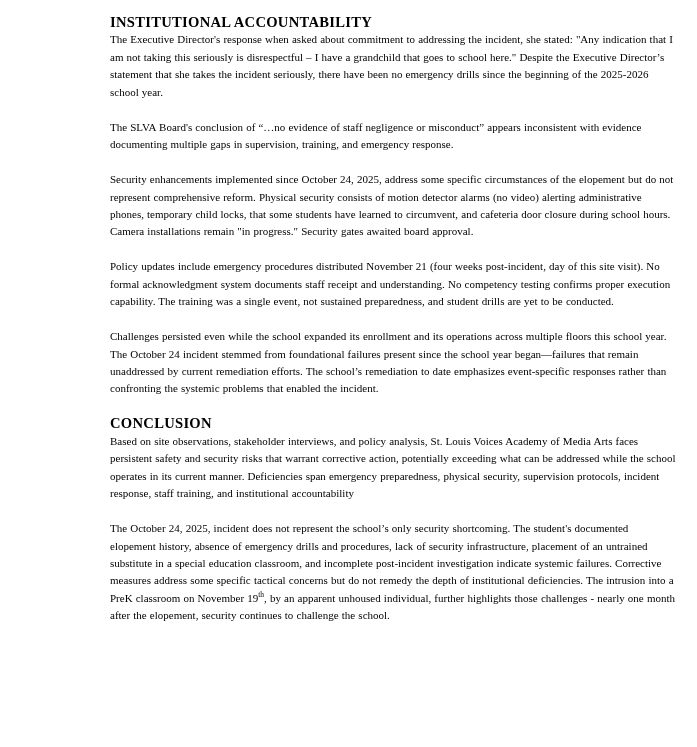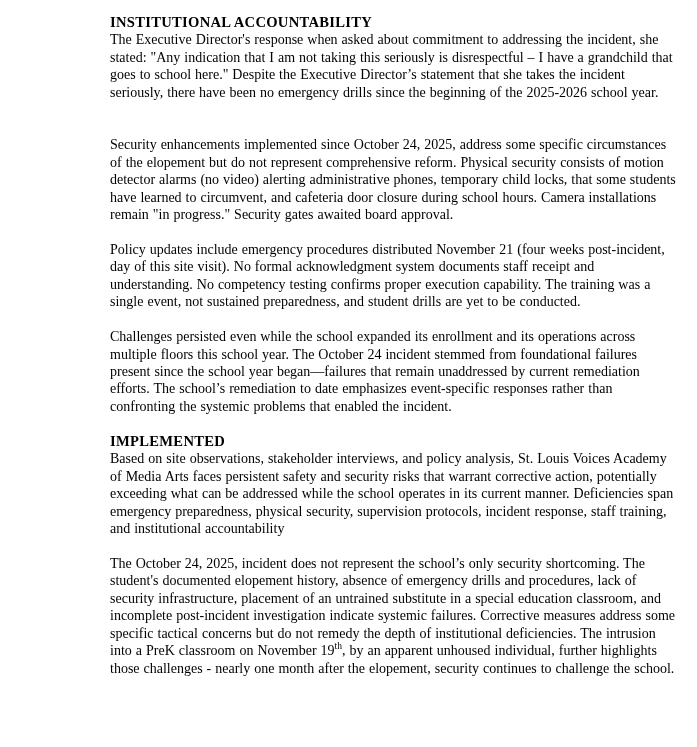--- a/index.html
+++ b/index.html
@@ -32,46 +32,47 @@
     font-size: 14.6px;
     line-height: 17.45px;
     font-weight: bold;
     margin: 0;
     padding: 0;
     letter-spacing: 0.02em;
   }
   p.para {
     margin: 0;
     padding: 0;
-    font-size: 14px;
+    font-size: 11px;
     line-height: 17.45px;
     word-spacing: 0.035em;
   }
   .para-gap {
     height: 17.45px;
   }
   sup.ordinal {
     font-size: 0.68em;
     vertical-align: super;
     line-height: 0;
   }
 </style>
 </head>
 <body>
 
 <div class="page">
   <div class="doc-body" id="doc-body">
       <h2 class="section-heading">INSTITUTIONAL ACCOUNTABILITY</h2>
       <p class="para">The Executive Director's response when asked about commitment to addressing the incident, she stated: "Any indication that I am not taking this seriously is disrespectful – I have a grandchild that goes to school here." Despite the Executive Director’s statement that she takes the incident seriously, there have been no emergency drills since the beginning of the 2025-2026 school year.</p>
       <div class="para-gap"></div>
+      <p class="para">The SLVA Board's conclusion of “…no evidence of staff negligence or misconduct” appears inconsistent with evidence documenting multiple gaps in supervision, training, and emergency response.</p>
       <div class="para-gap"></div>
       <p class="para">Security enhancements implemented since October 24, 2025, address some specific circumstances of the elopement but do not represent comprehensive reform. Physical security consists of motion detector alarms (no video) alerting administrative phones, temporary child locks, that some students have learned to circumvent, and cafeteria door closure during school hours. Camera installations remain "in progress." Security gates awaited board approval.</p>
       <div class="para-gap"></div>
       <p class="para">Policy updates include emergency procedures distributed November 21 (four weeks post-incident, day of this site visit). No formal acknowledgment system documents staff receipt and understanding. No competency testing confirms proper execution capability. The training was a single event, not sustained preparedness, and student drills are yet to be conducted.</p>
       <div class="para-gap"></div>
       <p class="para">Challenges persisted even while the school expanded its enrollment and its operations across multiple floors this school year. The October 24 incident stemmed from foundational failures present since the school year began—failures that remain unaddressed by current remediation efforts. The school’s remediation to date emphasizes event-specific responses rather than confronting the systemic problems that enabled the incident.</p>
       <div class="para-gap"></div>
-      <h2 class="section-heading">IMPLEMENTED</h2>
+      <h2 class="section-heading">CONCLUSION</h2>
       <p class="para">Based on site observations, stakeholder interviews, and policy analysis, St. Louis Voices Academy of Media Arts faces persistent safety and security risks that warrant corrective action, potentially exceeding what can be addressed while the school operates in its current manner. Deficiencies span emergency preparedness, physical security, supervision protocols, incident response, staff training, and institutional accountability</p>
       <div class="para-gap"></div>
       <p class="para"><span>The October 24, 2025, incident does not represent the school’s only security shortcoming. The student's documented elopement history, absence of emergency drills and procedures, lack of security infrastructure, placement of an untrained substitute in a special education classroom, and incomplete post-incident investigation indicate systemic failures. Corrective measures address some specific tactical concerns but do not remedy the depth of institutional deficiencies. The intrusion into a PreK classroom on November 19</span><sup class="ordinal">th</sup><span>, by an apparent unhoused individual, further highlights those challenges - nearly one month after the elopement, security continues to challenge the school.</span></p>
     </div>
 </div>
 
 </body></html>

